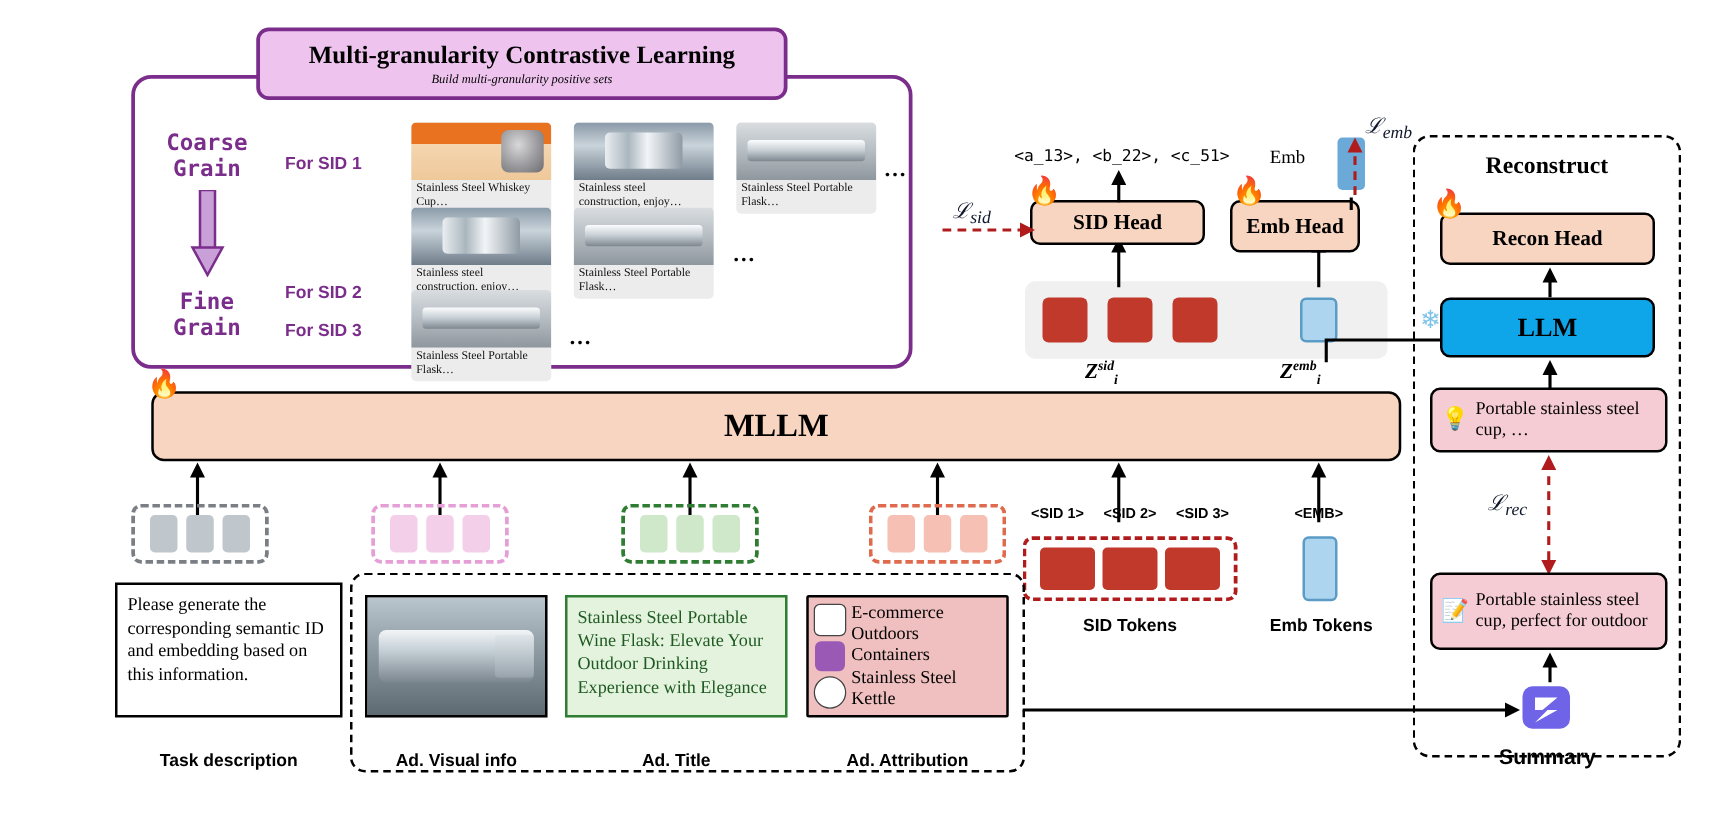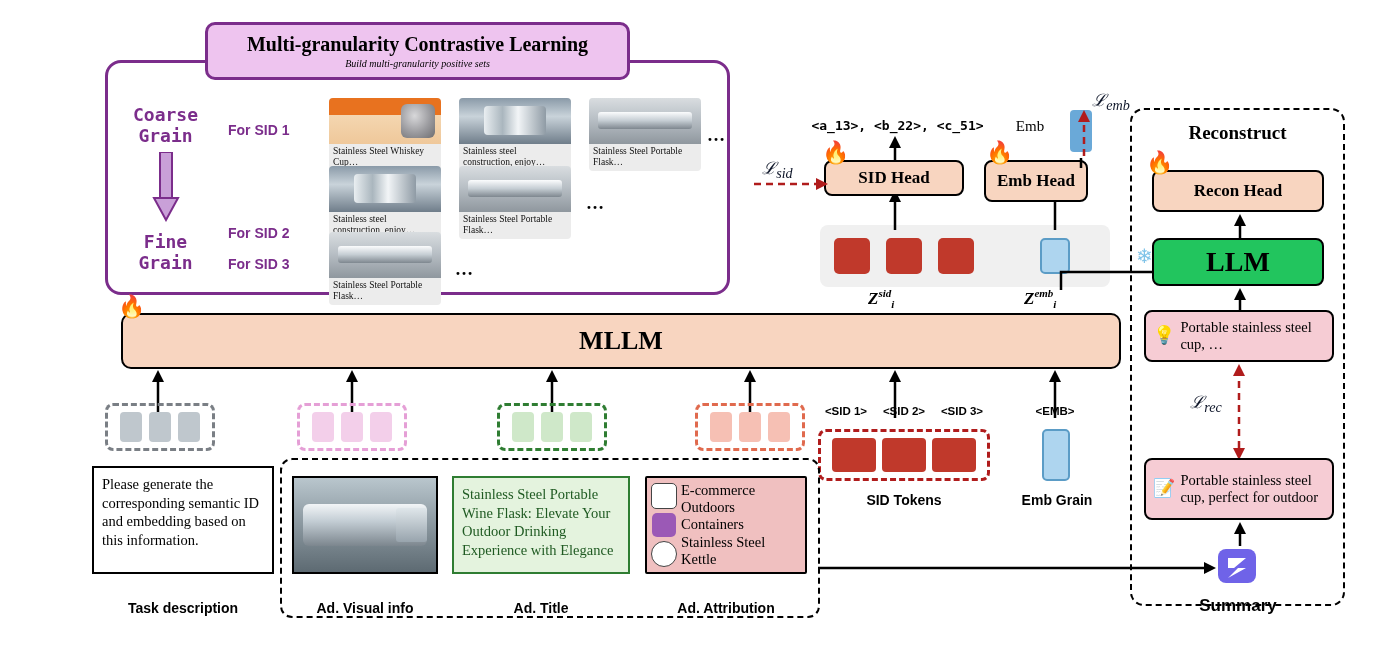--- a/index.html
+++ b/index.html
@@ -148,26 +148,26 @@
   
   .head {
     background: #f8d5c0;
     border: 2px solid #000;
     border-radius: 8px;
     display: flex; align-items: center; justify-content: center;
     font-family: "Liberation Serif", serif;
     font-weight: bold; font-size: 17px; color: #000;
   }
   .llm-box {
-    background: #22c55e;
+    background: #0ea5e9;
     border: 2px solid #000;
     border-radius: 8px;
     display: flex; align-items: center; justify-content: center;
     font-family: "Liberation Serif", serif;
-    font-weight: bold; font-size: 28px; color: #000;
+    font-weight: bold; font-size: 21px; color: #000;
   }
   .pinkbox {
     background: #f6ccd4;
     border: 2px solid #000;
     border-radius: 8px;
     display: flex; align-items: center;
     font-family: "Liberation Serif", serif;
     font-size: 14.5px; color: #000;
     line-height: 1.2;
     padding: 5px 7px;
@@ -317,21 +317,21 @@
   </div>
   <div class="abs tok-group" style="left:818px; top:429px; width:172px; height:52px; border-color:#b01c1c;">
     <div class="tok tok-wide" style="background:#c0392b;"></div>
     <div class="tok tok-wide" style="background:#c0392b;"></div>
     <div class="tok tok-wide" style="background:#c0392b;"></div>
   </div>
   <div class="abs caption" style="left:828px; top:492px; width:152px;">SID Tokens</div>
 
   <div class="abs small-tok-label" style="left:1022px; top:405px; width:66px;">&lt;EMB&gt;</div>
   <div class="abs" style="left:1042px; top:429px; width:28px; height:52px; background:#aed5ef; border:2px solid #5b9cc6; border-radius:5px;"></div>
-  <div class="abs caption" style="left:1002px; top:492px; width:110px;">Emb Grain</div>
+  <div class="abs caption" style="left:1002px; top:492px; width:110px;">Emb Tokens</div>
 
   <div class="abs txtbox" style="left:92px; top:466px; width:182px; height:108px;">Please generate the corresponding semantic ID and embedding based on this information.</div>
   <div class="abs caption" style="left:92px; top:600px; width:182px;">Task description</div>
 
   <div class="abs dashgroup" style="left:280px; top:458px; width:540px; height:160px;"></div>
 
   <div class="abs" style="left:292px; top:476px; width:146px; height:98px; border:2px solid #000; overflow:hidden; background:#cfd6da;">
     <div style="position:absolute; left:0; top:0; width:100%; height:100%;
          background:linear-gradient(180deg,#b9c6cd 0%, #8e9ba3 45%, #5d6a72 100%);"></div>
     <div style="position:absolute; left:6%; top:28%; width:88%; height:44%;
@@ -383,21 +383,21 @@
       <polygon points="234,14 246,14 240,2"></polygon>
     </g>
   </svg>
 
   <div class="abs head" style="left:824px; top:160px; width:140px; height:36px;">SID Head</div>
   <div class="abs flame" style="left:822px; top:142px;">🔥</div>
 
   <div class="abs head" style="left:984px; top:160px; width:104px; height:42px;">Emb Head</div>
   <div class="abs flame" style="left:986px; top:142px;">🔥</div>
 
-  <div class="abs mono-small" style="left:810px; top:118px; width:175px; text-align:center;font-weight:bold;">&lt;a_13&gt;, &lt;b_22&gt;, &lt;c_51&gt;</div>
+  <div class="abs mono-small" style="left:810px; top:118px; width:175px; text-align:center;">&lt;a_13&gt;, &lt;b_22&gt;, &lt;c_51&gt;</div>
   <svg class="abs" style="left:880px; top:134px; width:30px; height:28px;" viewBox="0 0 30 28">
     <line x1="15" y1="28" x2="15" y2="12" stroke="#000" stroke-width="2.5"></line>
     <polygon points="9,14 21,14 15,2" fill="#000"></polygon>
   </svg>
 
   <div class="abs" style="left:1000px; top:118px; width:60px; text-align:center; font-family:'Liberation Serif',serif; font-size:15px;">Emb</div>
   <div class="abs" style="left:1070px; top:110px; width:22px; height:42px; background:#6aa9d8; border-radius:4px;"></div>
   <svg class="abs" style="left:1070px; top:152px; width:24px; height:16px;" viewBox="0 0 24 16">
     <line x1="11" y1="16" x2="11" y2="6" stroke="#000" stroke-width="2.5"></line>
   </svg>

